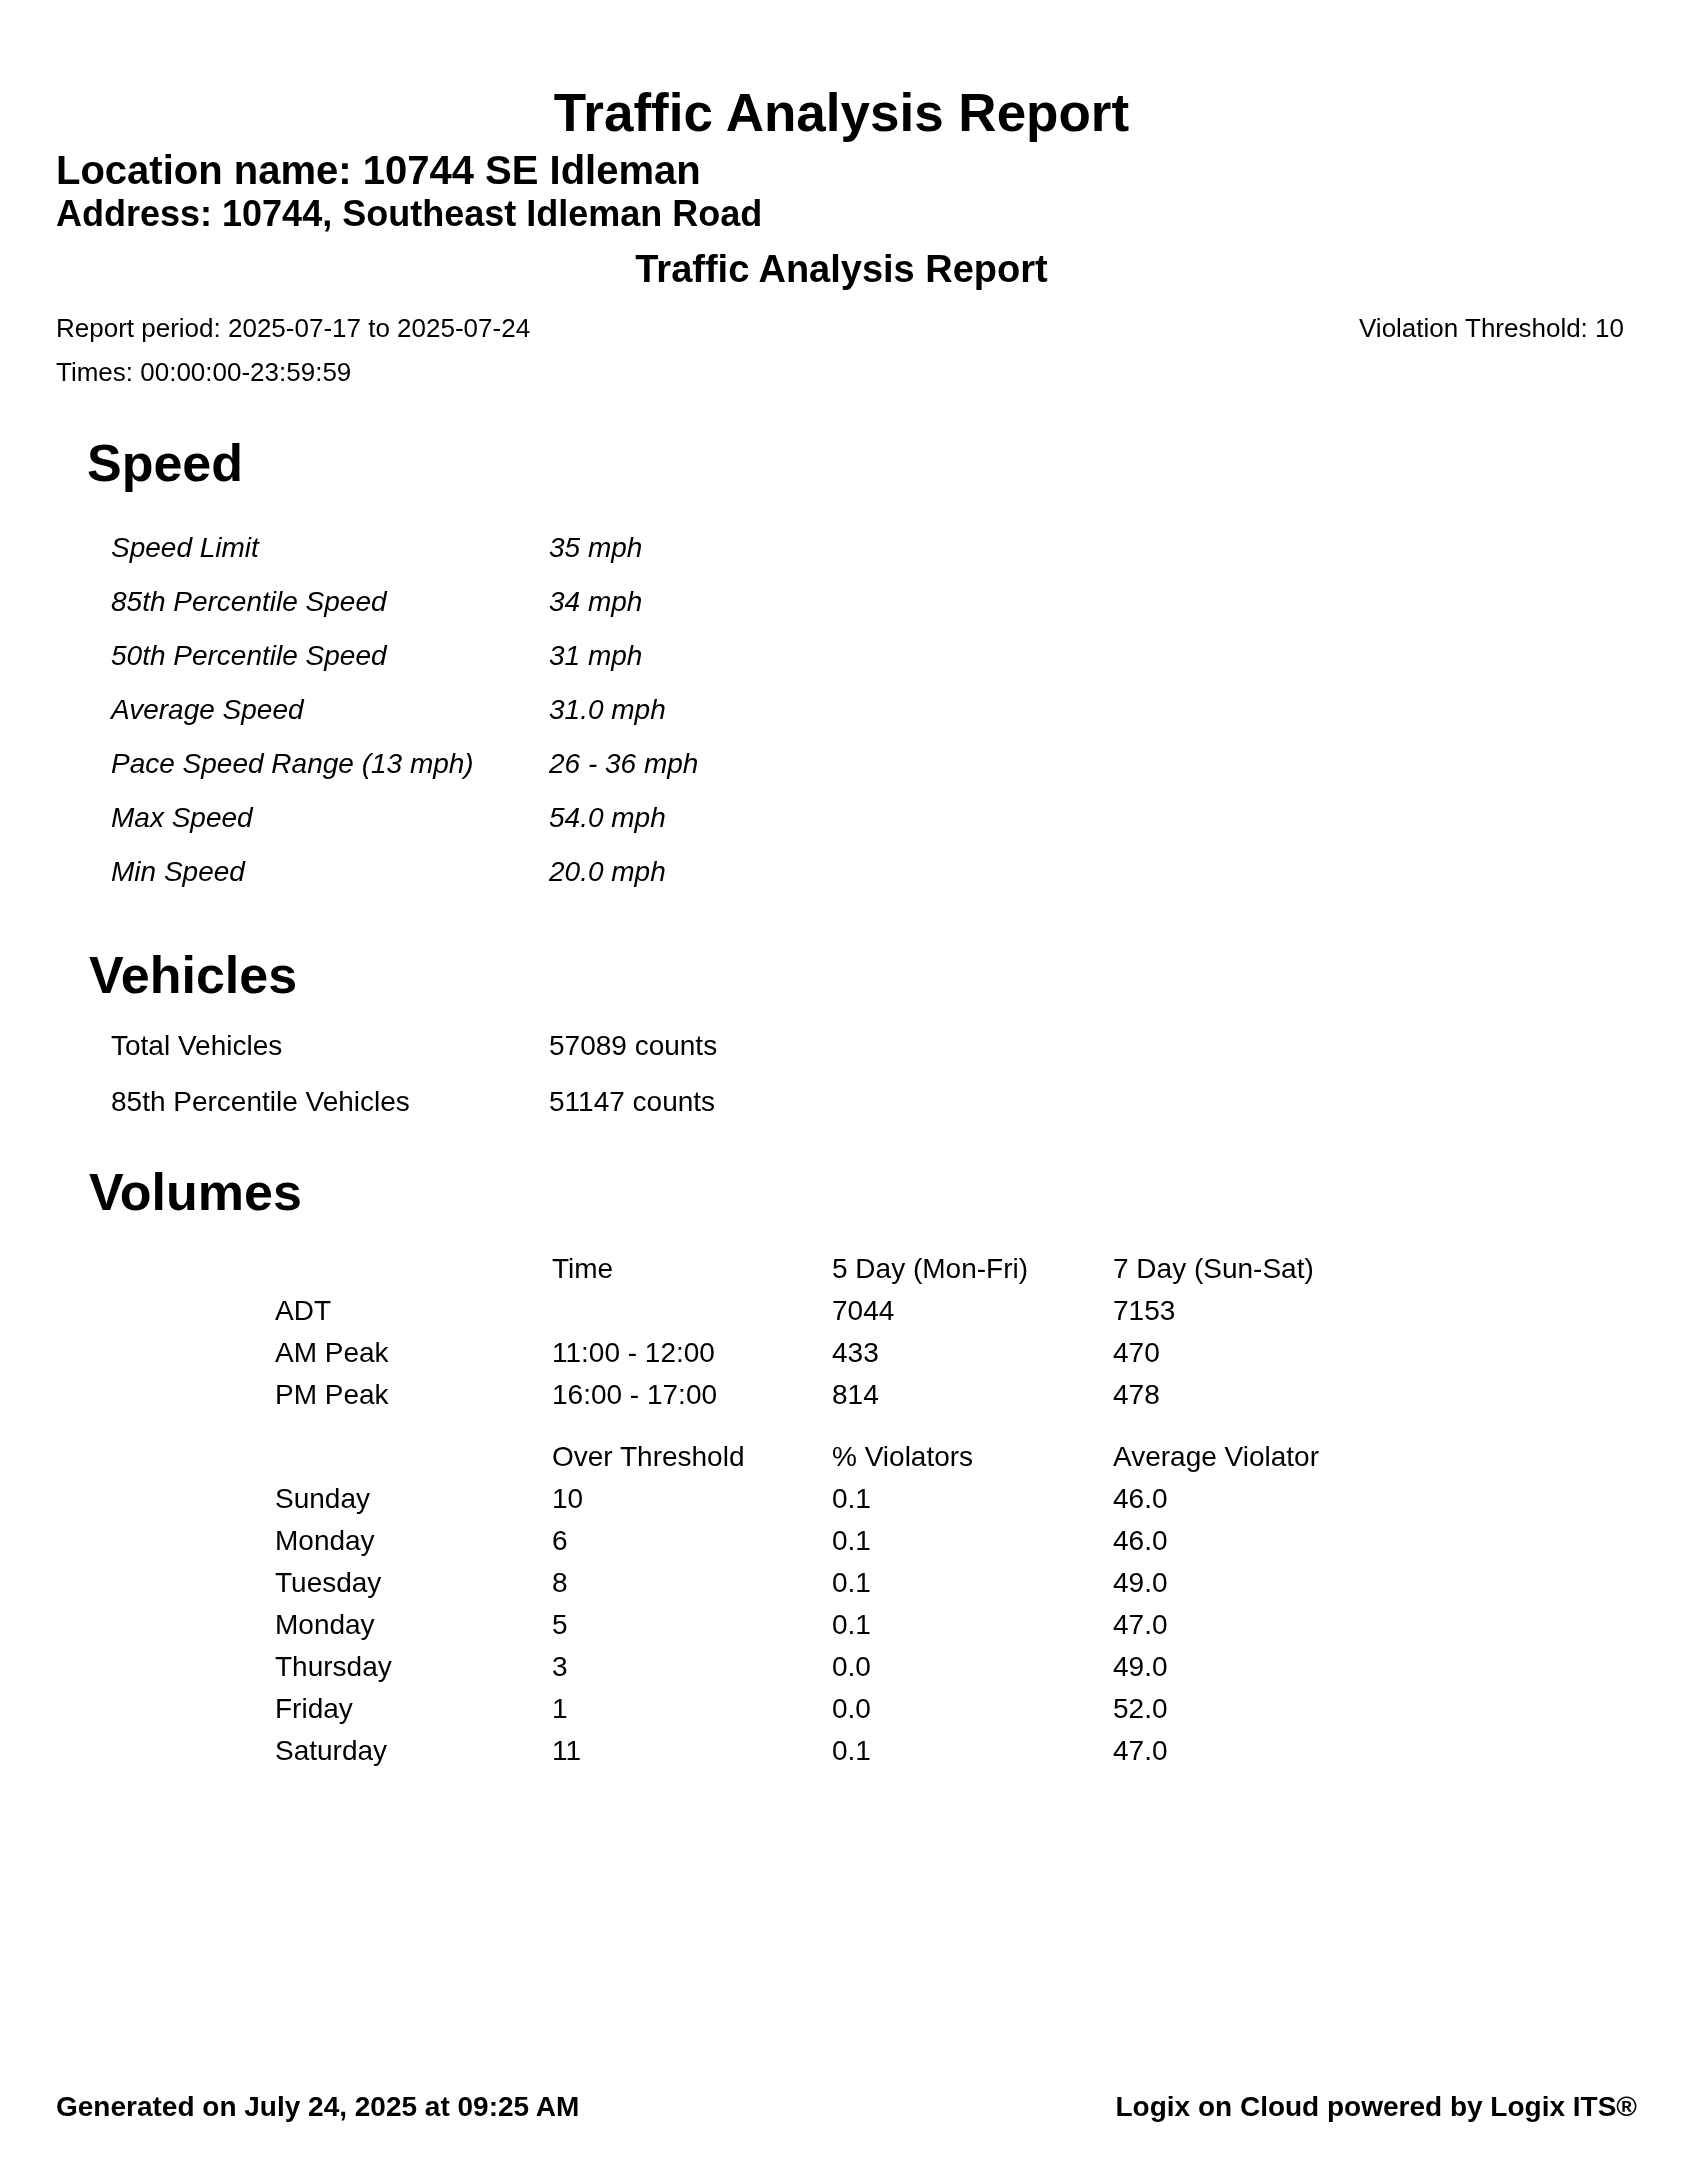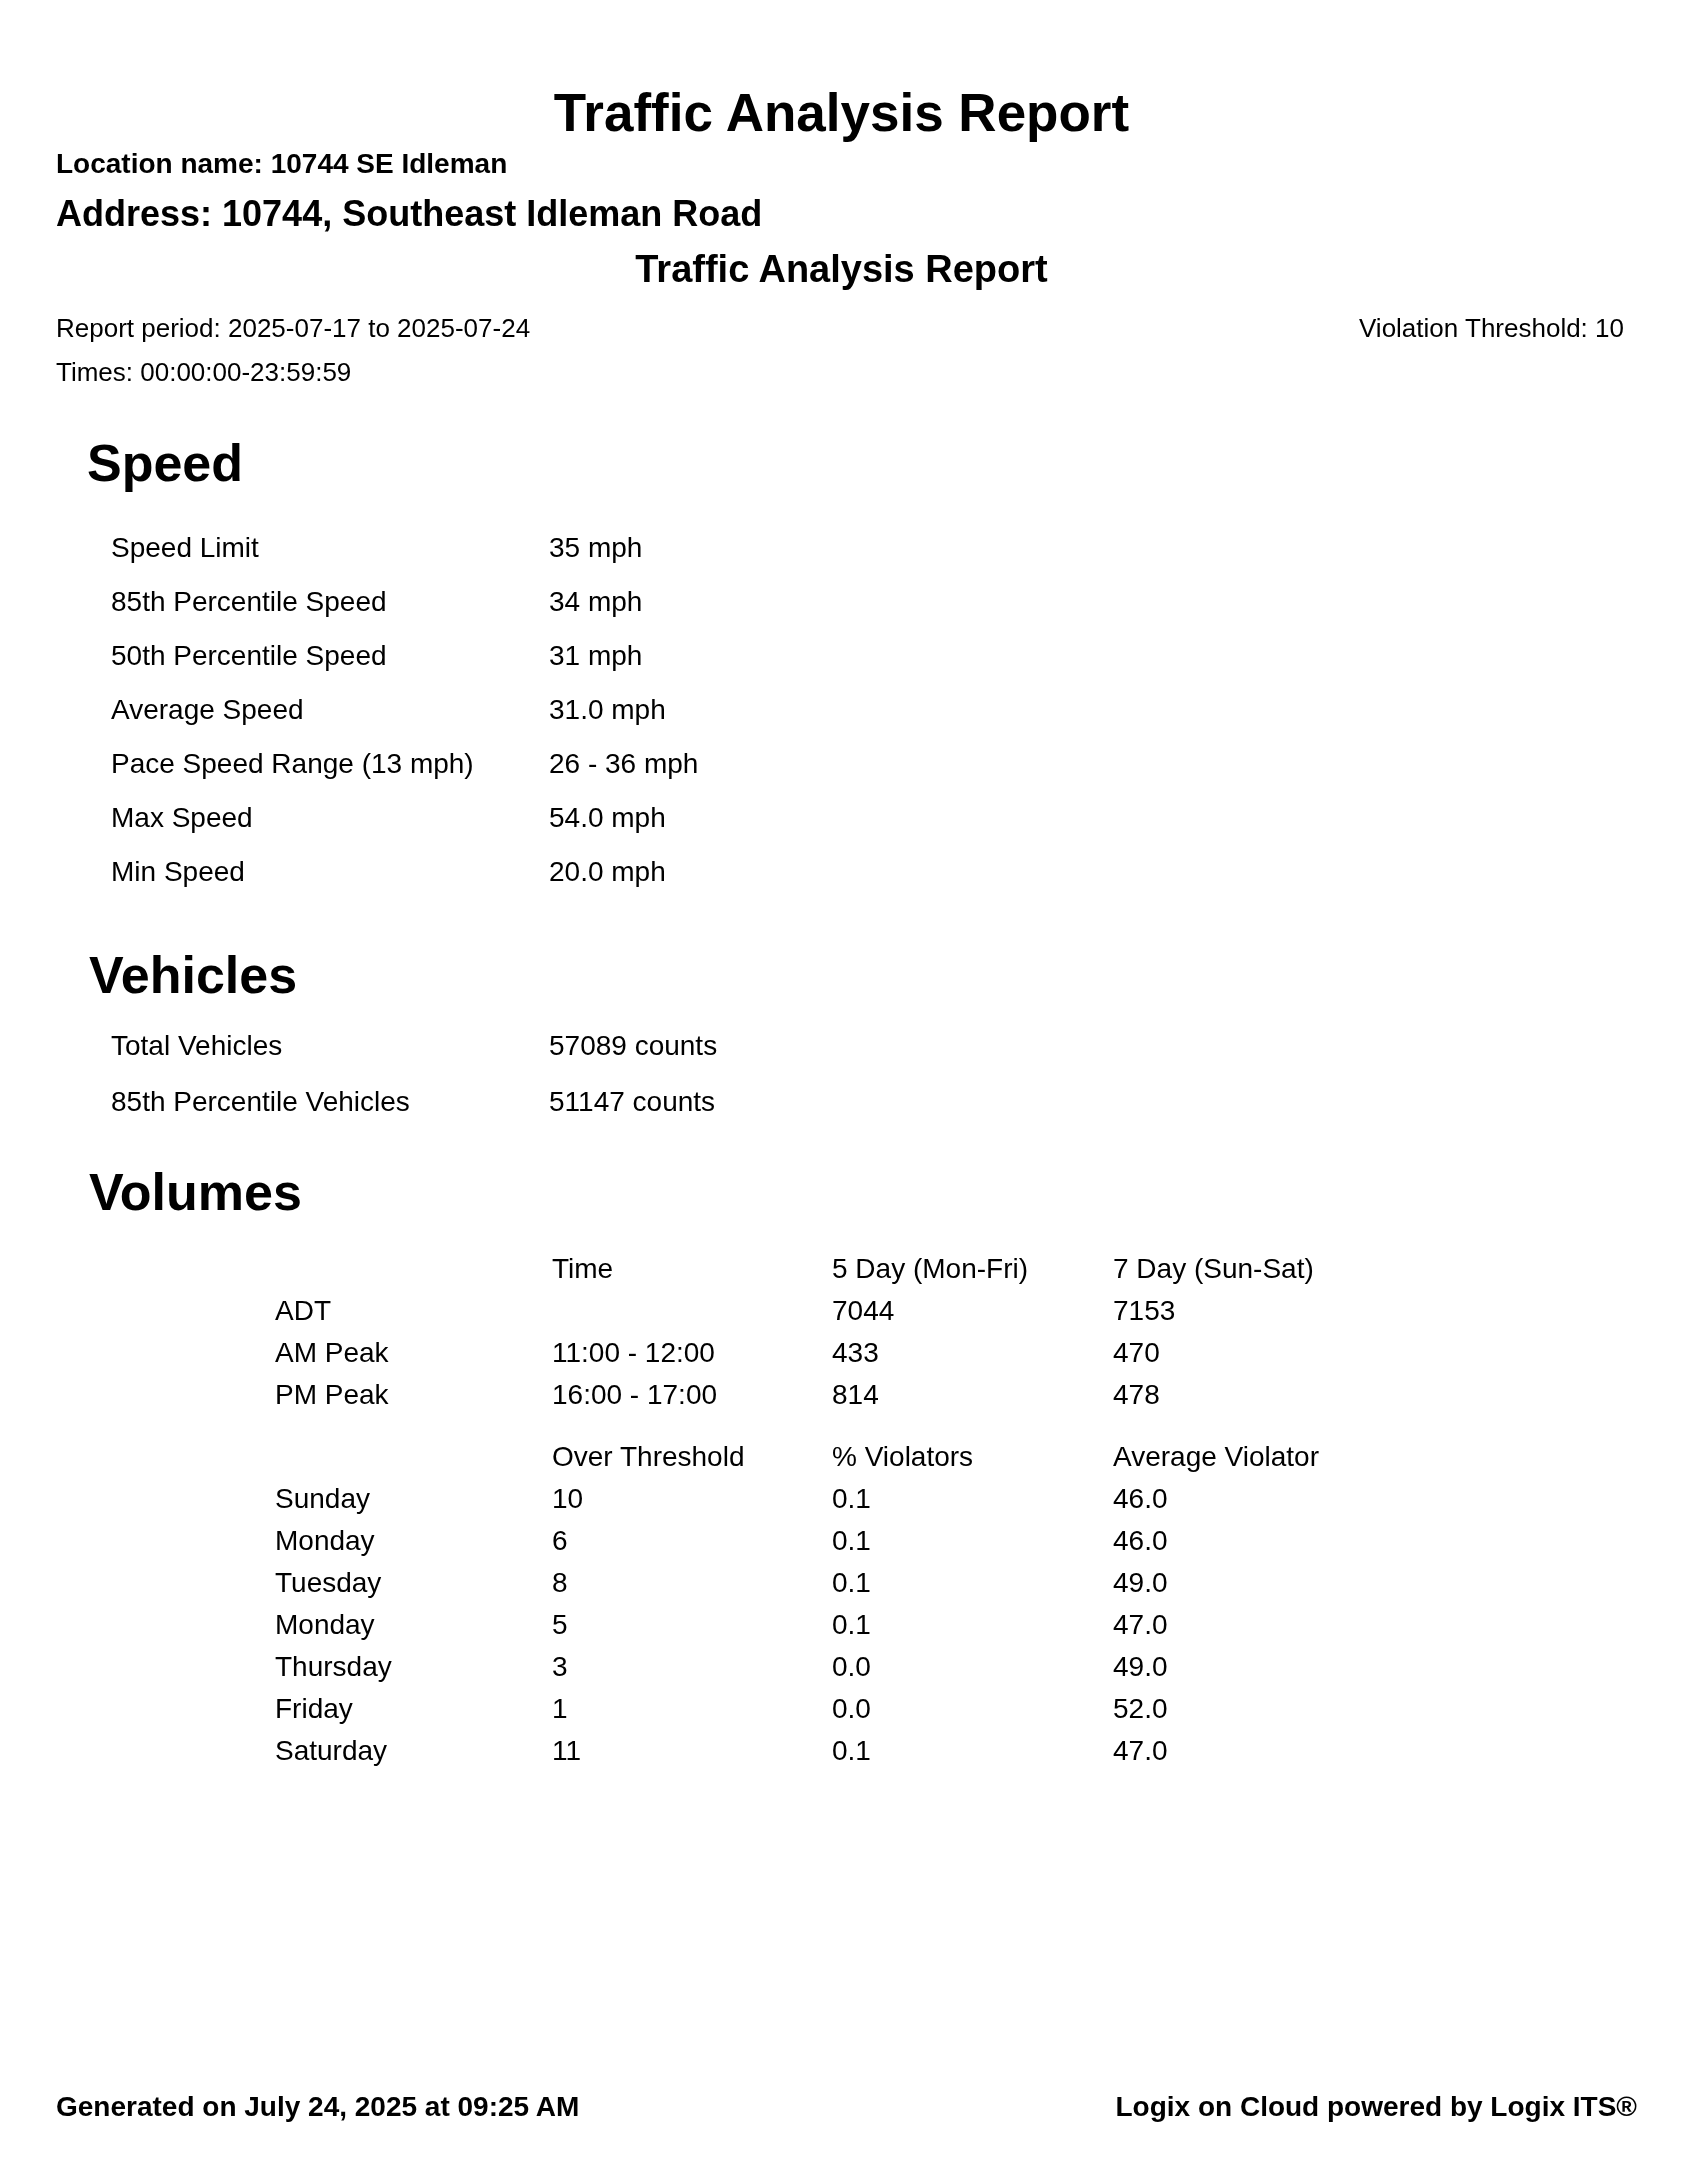--- a/index.html
+++ b/index.html
@@ -9,39 +9,39 @@
     background: #ffffff;
     position: relative;
     font-family: "Liberation Sans", sans-serif;
     color: #000000;
     line-height: 1;
   }
   .abs { position: absolute; margin-top: 24px; }
 
   
   .main-title   { top: 62px;  left: 0; width: 1683px; text-align: center; font-size: 53px; font-weight: 700; }
-  .location     { top: 126px; left: 56px; font-size: 28px; font-weight: 700; }
+  .location     { top: 126px; left: 56px; font-size: 40px; font-weight: 700; }
   .address      { top: 172px; left: 56px; font-size: 36px; font-weight: 700; }
   .subtitle     { top: 226px; left: 0; width: 1683px; text-align: center; font-size: 38px; font-weight: 700; }
   .report-period{ top: 291px; left: 56px; font-size: 26px; }
   .violation-th { top: 291px; right: 59px; font-size: 26px; }
   .times        { top: 335px; left: 56px; font-size: 26px; }
 
   
   .section-heading { font-size: 52px; font-weight: 700; }
   .speed-heading    { top: 413px;  left: 87px; }
   .vehicles-heading { top: 925px;  left: 89px; }
   .volumes-heading  { top: 1142px; left: 89px; }
 
   
   .kv-rows { left: 0; width: 1683px; font-size: 28px; }
   .speed-rows    { top: 510px; }
   .vehicles-rows { top: 1008px; }
   .kv-row { position: relative; width: 1683px; }
-  .speed-rows .kv-row    { height: 54px; }
+  .speed-rows .kv-row    { height: 54px; font-style: italic; }
   .vehicles-rows .kv-row { height: 56px; }
   .kv-label { position: absolute; left: 111px; top: 0; }
   .kv-value { position: absolute; left: 549px; top: 0; }
 
   
   .vol-table { left: 0; width: 1683px; font-size: 28px; }
   .peak-table     { top: 1231px; }
   .violator-table { top: 1419px; }
   .t-row { position: relative; width: 1484px; }
   .peak-table .t-row     { height: 42px; }

